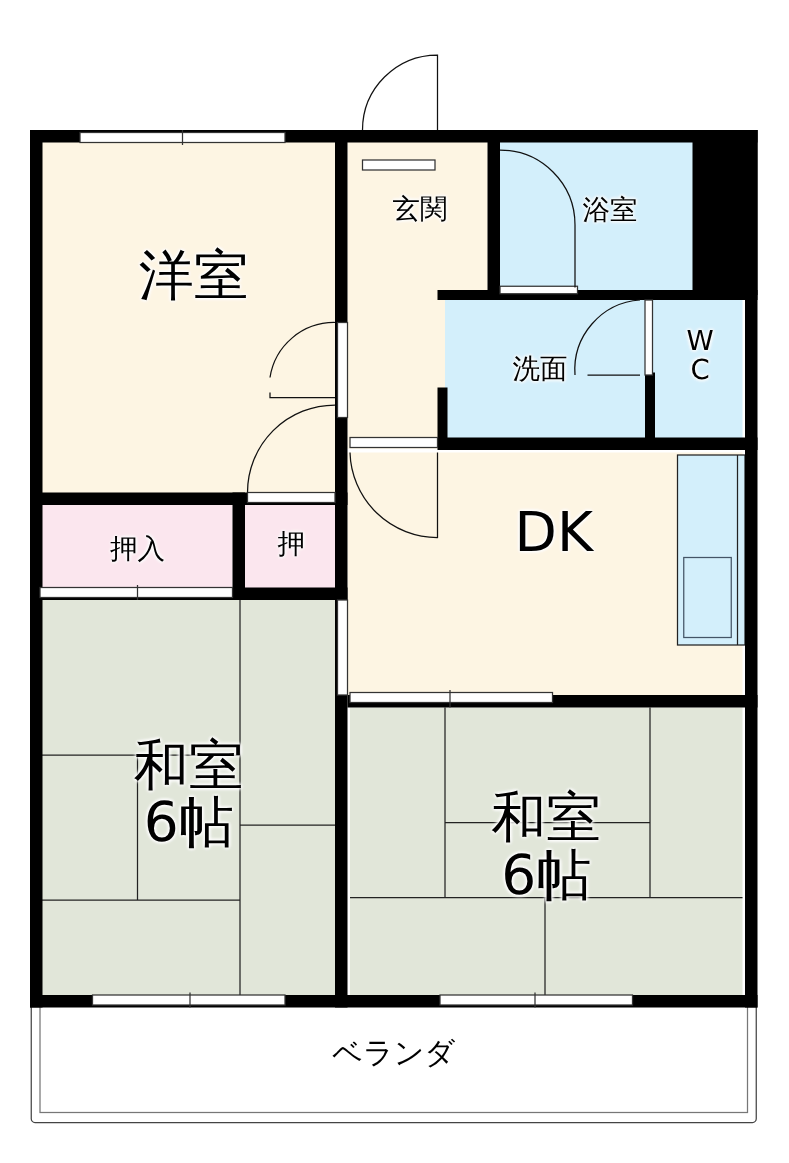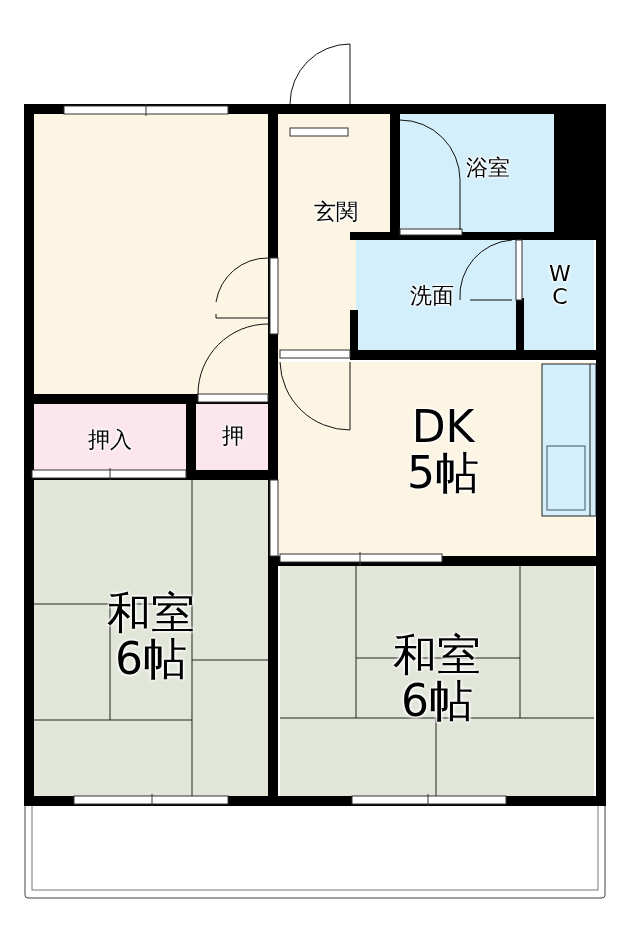--- a/index.html
+++ b/index.html
@@ -93,35 +93,36 @@
       <path d="M400 120 A 60 60 0 0 1 460 180 L460 230"></path>
       <path d="M460 300 A 56 56 0 0 1 512 240 M470 300 L512 300"></path>
       <path d="M216 314 L216 318 L268 318 M216 302 A 52 52 0 0 1 268 258"></path>
       <path d="M198 394 A 70 70 0 0 1 268 324"></path>
       <path d="M280 362 A 70 70 0 0 0 350 430 L350 362"></path>
     </g>
   </svg>
 
   
   <div class="lbl big" style="left:70px; top:198px; width:170px;">
+    <div>洋室</div>
   </div>
-  <div class="lbl sm" style="left:296px; top:156px; width:80px;margin-top:44px;">玄関</div>
+  <div class="lbl sm" style="left:296px; top:156px; width:80px;">玄関</div>
   <div class="lbl sm" style="left:438px; top:156px; width:100px;font-family:Liberation Serif, serif;">浴室</div>
   <div class="lbl sm" style="left:392px; top:284px; width:80px;">洗面</div>
   <div class="lbl sm" style="left:538px; top:262px; width:44px;">
     <div>W</div>
     <div>C</div>
   </div>
   <div class="lbl sm" style="left:60px; top:428px; width:100px;">押入</div>
   <div class="lbl sm" style="left:208px; top:424px; width:50px;">押</div>
   <div class="lbl big" style="left:368px; top:404px; width:150px;">
     <div>DK</div>
-    <div>5帖</div>
   </div>
   <div class="lbl big" style="left:76px; top:590px; width:150px;">
     <div>和室</div>
     <div>6帖</div>
   </div>
   <div class="lbl big" style="left:362px; top:632px; width:150px;">
     <div>和室</div>
     <div>6帖</div>
   </div>
+  <div class="lbl sm" style="left:230px; top:830px; width:170px; font-size:24px;">ベランダ</div>
 </div>
 
 </body></html>

